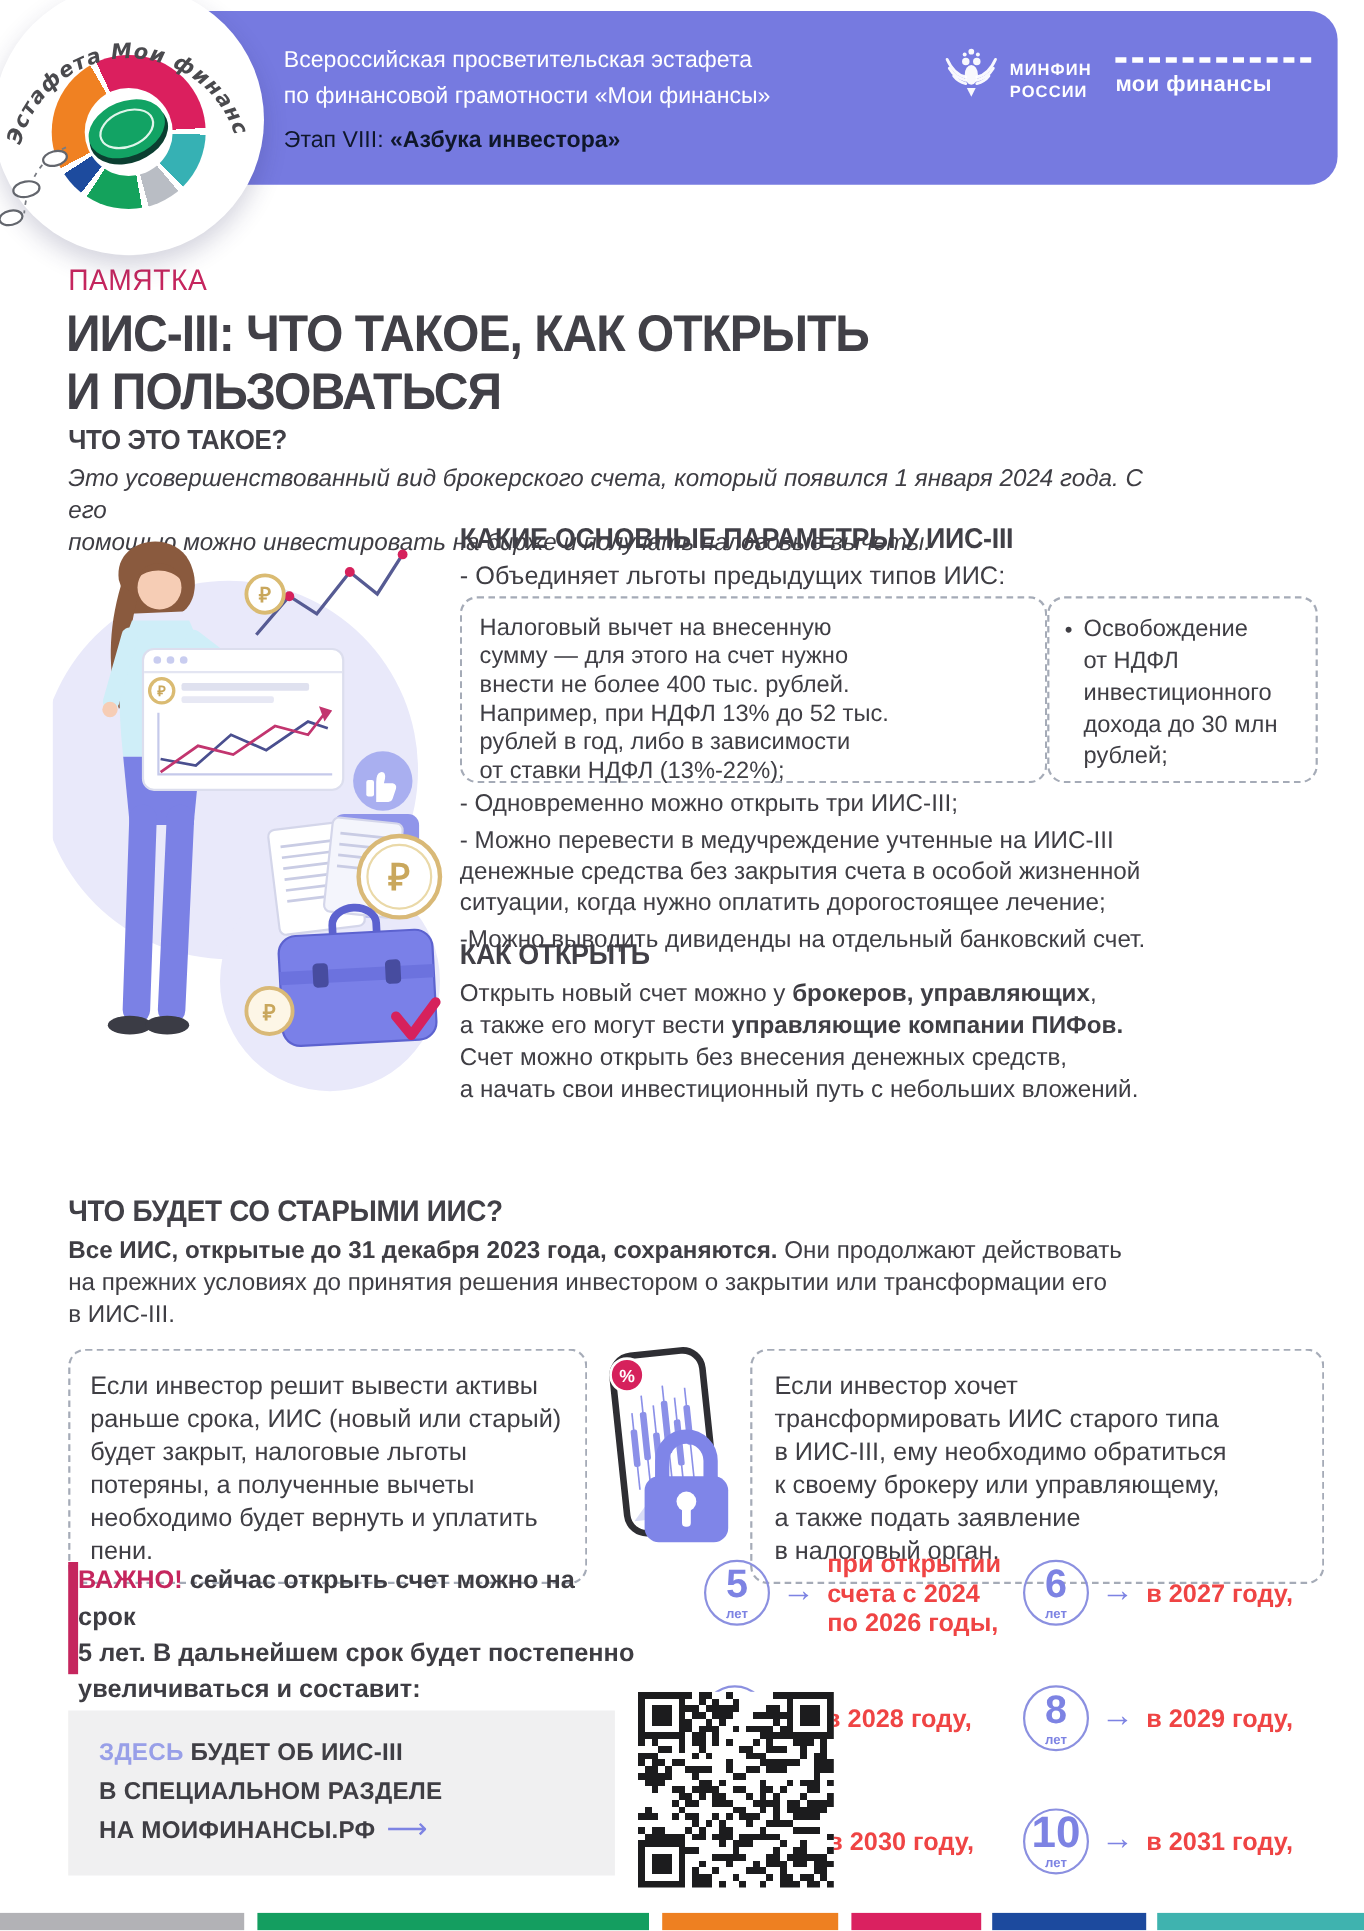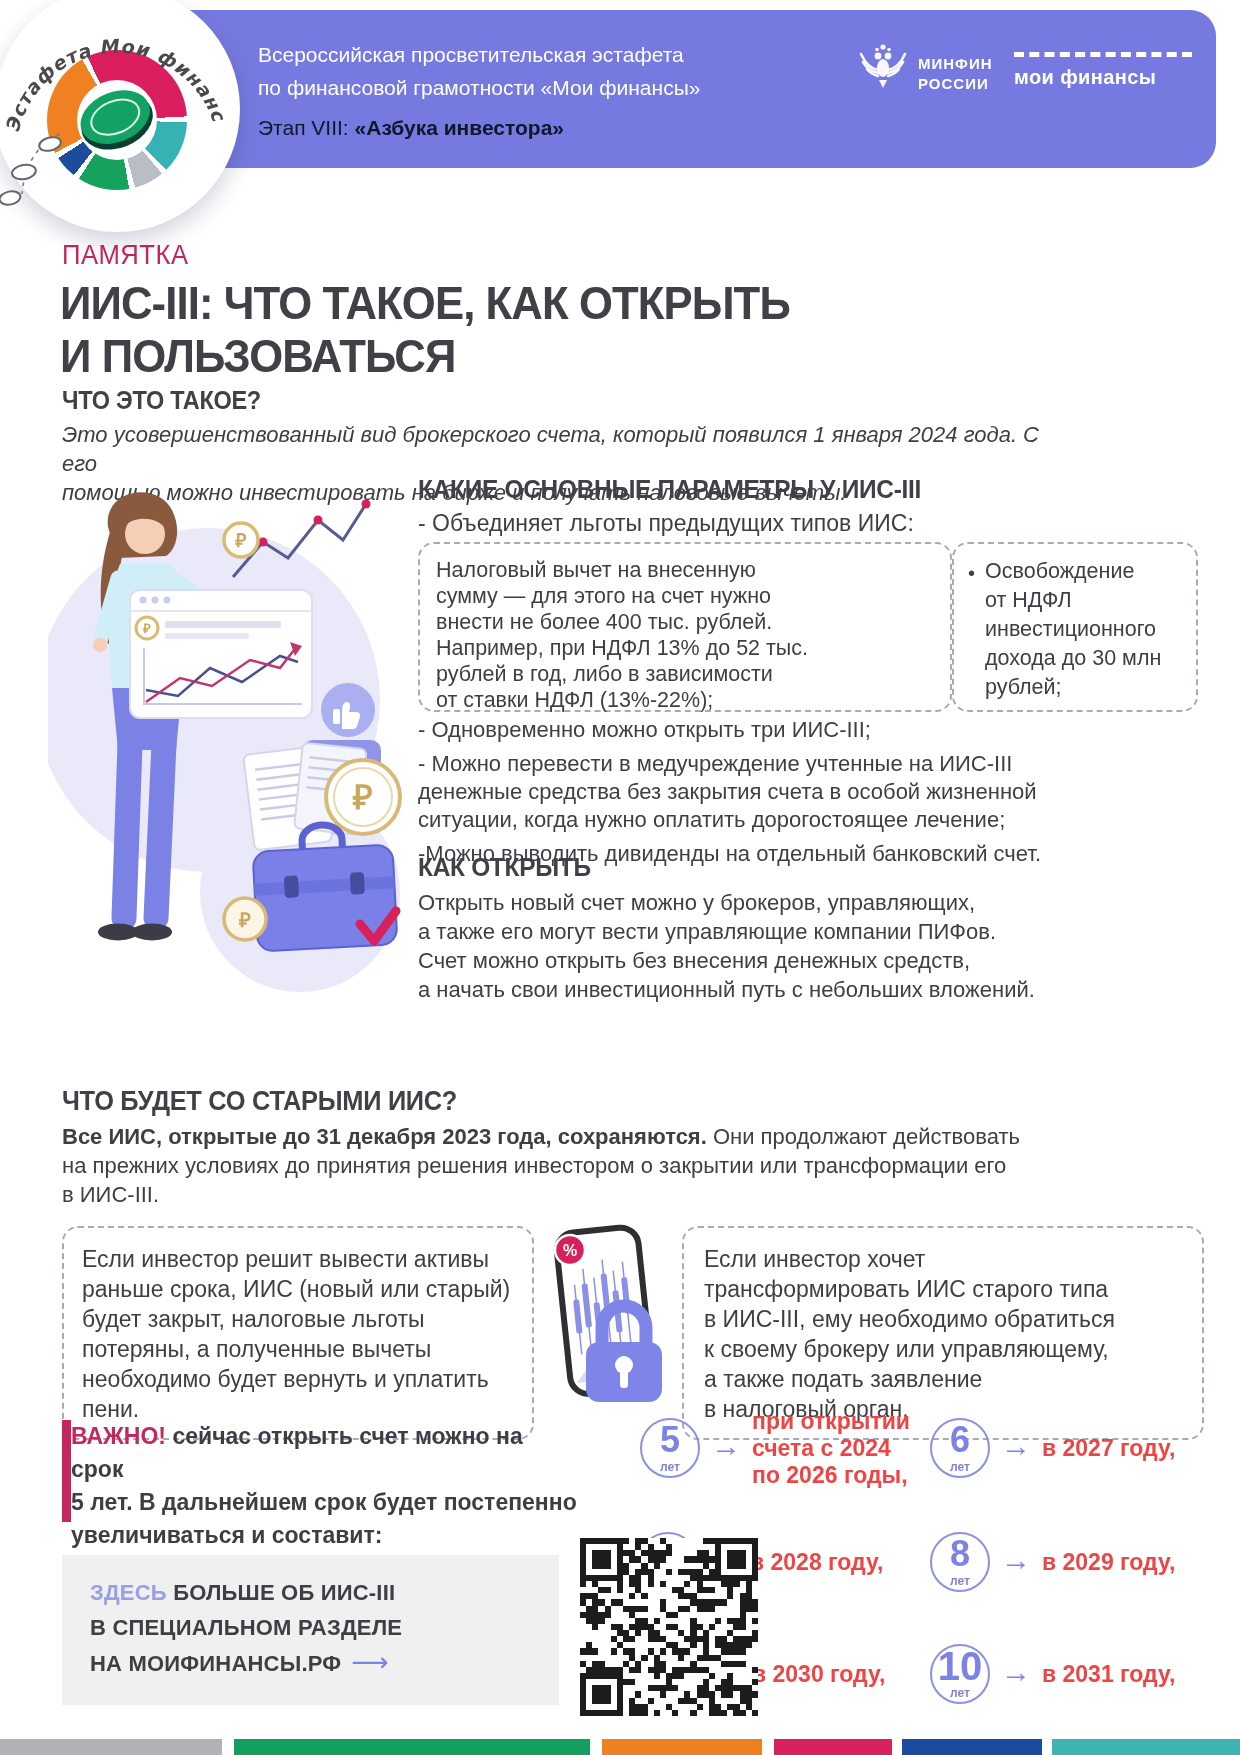--- a/index.html
+++ b/index.html
@@ -55,21 +55,21 @@
            font-size:21.5px;line-height:26px;font-weight:500;white-space:pre-line;}
   .box-ndfl{position:absolute;left:952px;top:542px;width:222px;height:140px;padding:13px 6px 13px 14px;
             font-size:21.5px;line-height:29px;font-weight:500;display:flex;gap:10px;}
   .box-ndfl .bullet{font-size:20px;margin-top:2px;}
   .box-ndfl .bt{white-space:pre-line;}
   .plist{position:absolute;left:418px;top:716px;width:800px;}
   .plist-item{font-size:22px;font-weight:500;line-height:28px;margin-bottom:6px;white-space:pre-line;}
   .h-open{position:absolute;left:418px;top:852px;}
   .open-par{position:absolute;left:418px;top:888px;width:720px;font-size:22px;font-weight:500;
             line-height:29px;white-space:pre-line;}
-  .open-par b{font-weight:400;margin-top:20px;}
+  .open-par b{font-weight:700;margin-top:20px;}
 
   
   .h-old{position:absolute;left:62px;top:1086px;font-size:27px;}
   .old-lead{position:absolute;left:62px;top:1122px;width:1150px;font-size:22px;font-weight:500;
             line-height:29px;white-space:pre-line;}
   .old-lead b{font-weight:700;}
   .box-withdraw{position:absolute;left:62px;top:1226px;width:432px;height:178px;padding:16px 18px;
                 font-size:23px;line-height:30px;font-weight:500;white-space:pre-line;}
   .phone-ill{position:absolute;left:540px;top:1222px;}
   .box-transform{position:absolute;left:682px;top:1226px;width:478px;height:178px;padding:16px 20px;
@@ -407,21 +407,21 @@
   <div class="term" style="left:930px;top:1646px;height:56px;">
     <div class="term-circle">
         <div class="tnum tnum-sm">10</div>
         <div class="tunit">лет</div>
       </div>
     <div class="term-arrow">→</div>
     <div class="term-text">в 2031 году,</div>
   </div>
 
   <div class="more-box">
-    <div class="more-line"><span class="more-here">ЗДЕСЬ</span><span> БОЛЬШЕ ОБ ИИС-III</span></div>
+    <div class="more-line"><span class="more-here">ЗДЕСЬ</span><span> БУДЕТ ОБ ИИС-III</span></div>
     <div class="more-line">В СПЕЦИАЛЬНОМ РАЗДЕЛЕ</div>
     <div class="more-line"><span>НА МОИФИНАНСЫ.РФ</span><span class="more-arrow">⟶</span></div>
   </div>
   <div class="qr"><svg width="178" height="178" viewBox="0 0 29 29" shape-rendering="crispEdges">
         <rect x="0" y="0" width="1" height="1" fill="#1c1c1e"></rect>
         <rect x="1" y="0" width="1" height="1" fill="#1c1c1e"></rect>
         <rect x="2" y="0" width="1" height="1" fill="#1c1c1e"></rect>
         <rect x="3" y="0" width="1" height="1" fill="#1c1c1e"></rect>
         <rect x="4" y="0" width="1" height="1" fill="#1c1c1e"></rect>
         <rect x="5" y="0" width="1" height="1" fill="#1c1c1e"></rect>

